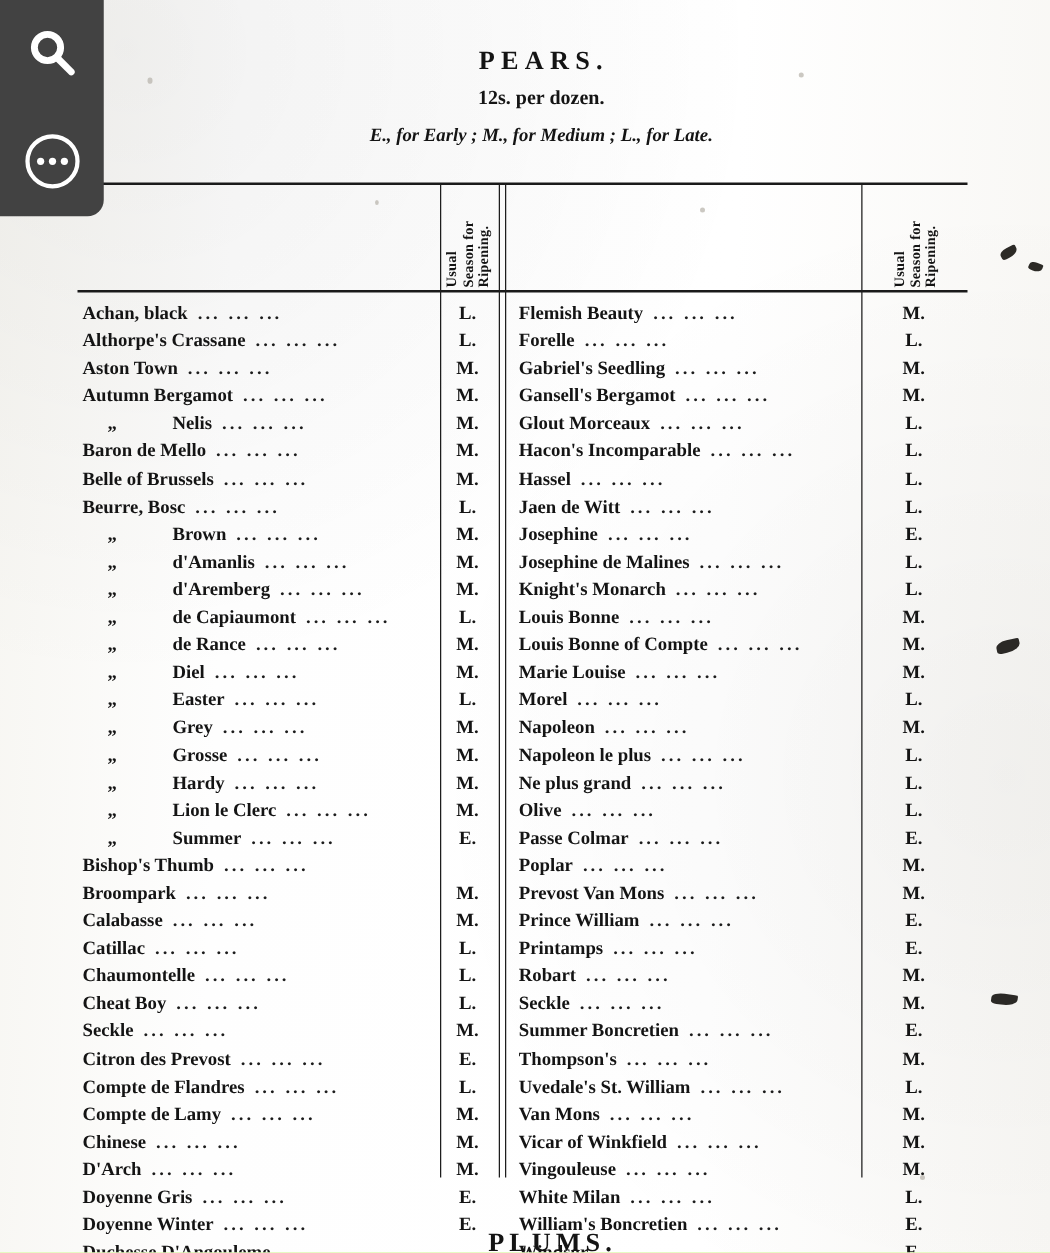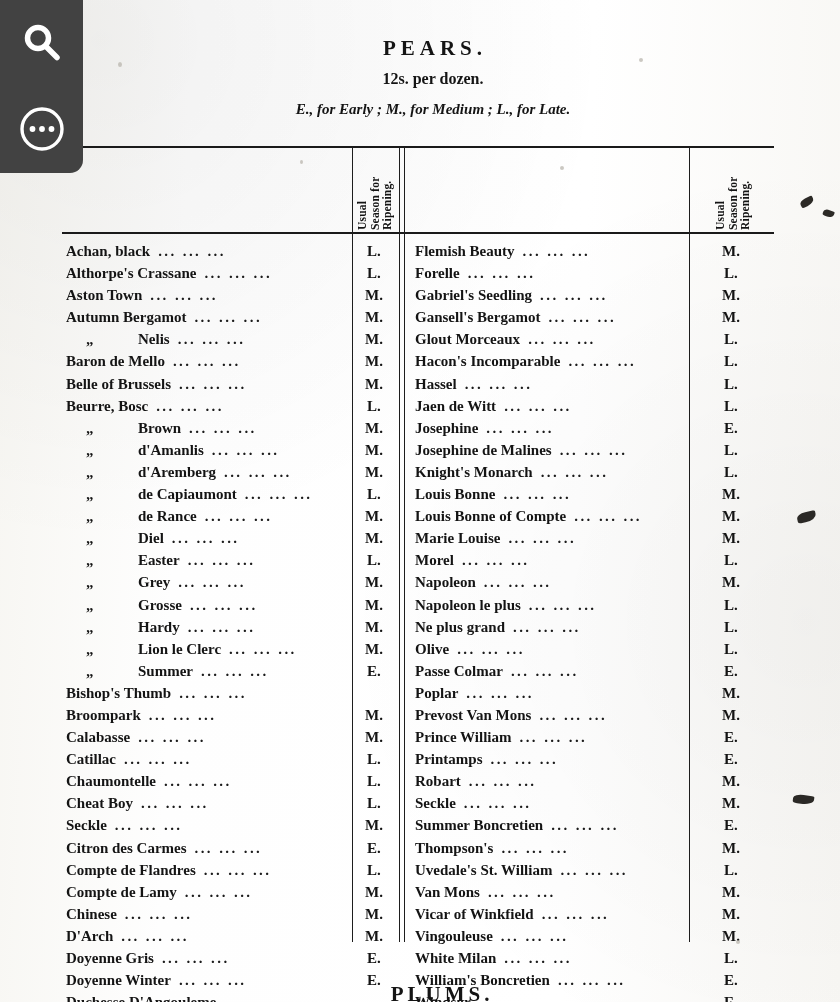--- a/index.html
+++ b/index.html
@@ -369,21 +369,21 @@
         <span class="name">Cheat Boy</span>
         <span class="leaders">...        ...        ...</span>
         <span class="season">L.</span>
       </div>
       <div class="row">
         <span class="name">Seckle</span>
         <span class="leaders">...        ...        ...</span>
         <span class="season">M.</span>
       </div>
       <div class="row">
-        <span class="name">Citron des Carmes</span>
+        <span class="name">Citron des Prevost</span>
         <span class="leaders">...        ...        ...</span>
         <span class="season">E.</span>
       </div>
       <div class="row">
         <span class="name">Compte de Flandres</span>
         <span class="leaders">...        ...        ...</span>
         <span class="season">L.</span>
       </div>
       <div class="row">
         <span class="name">Compte de Lamy</span>

